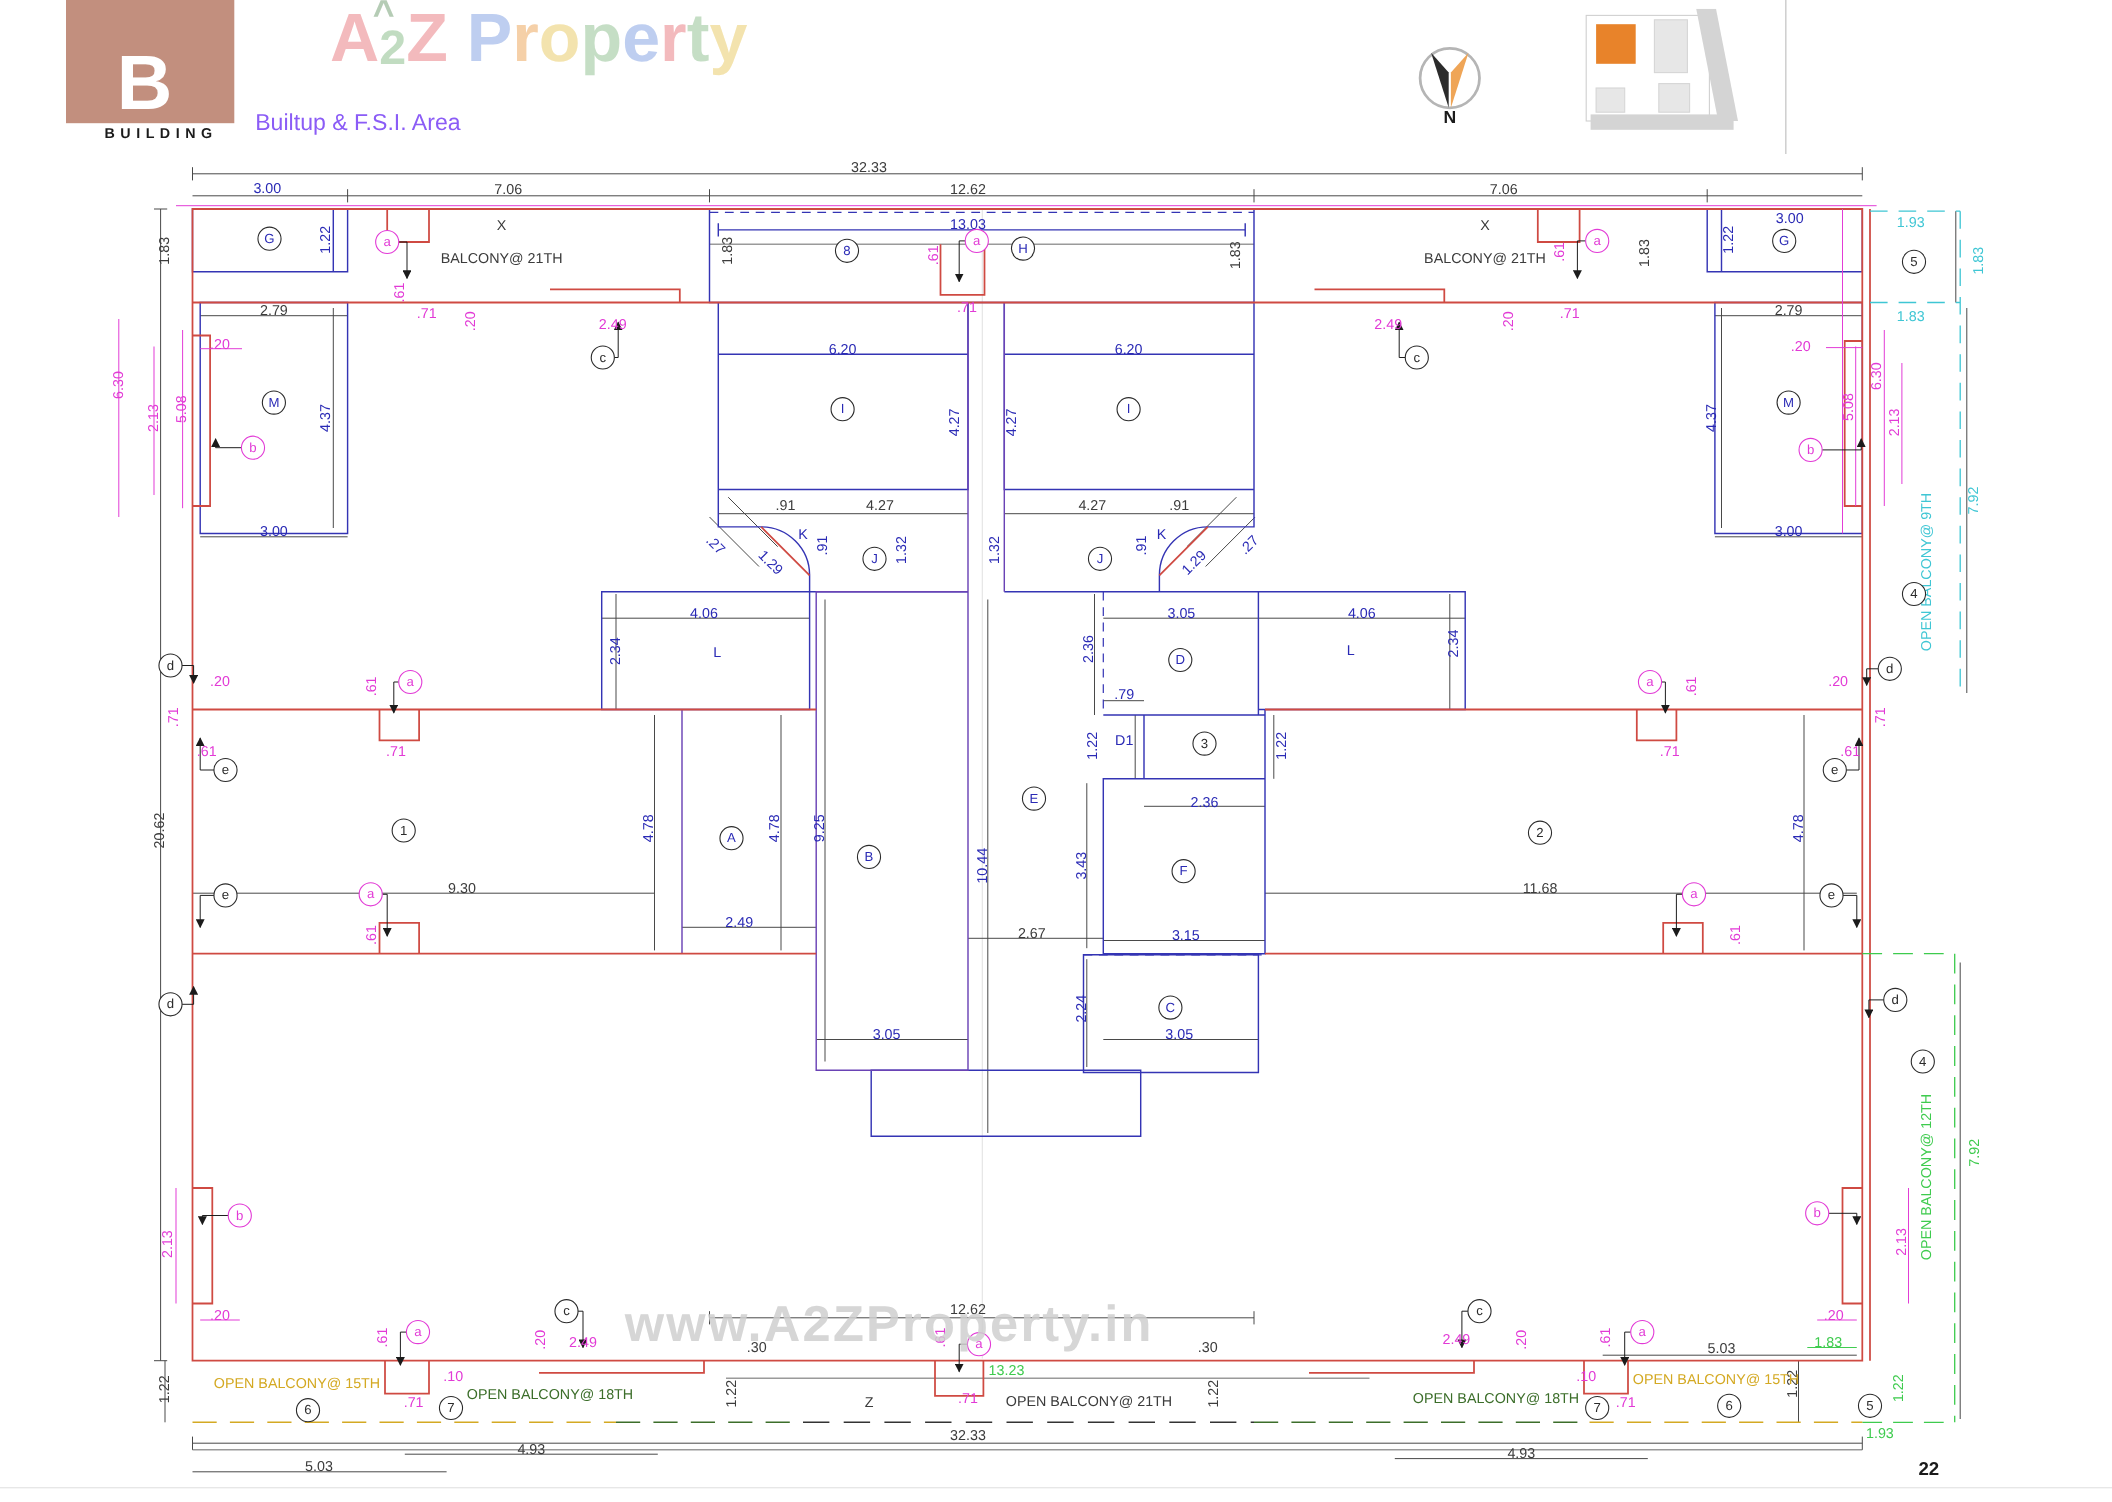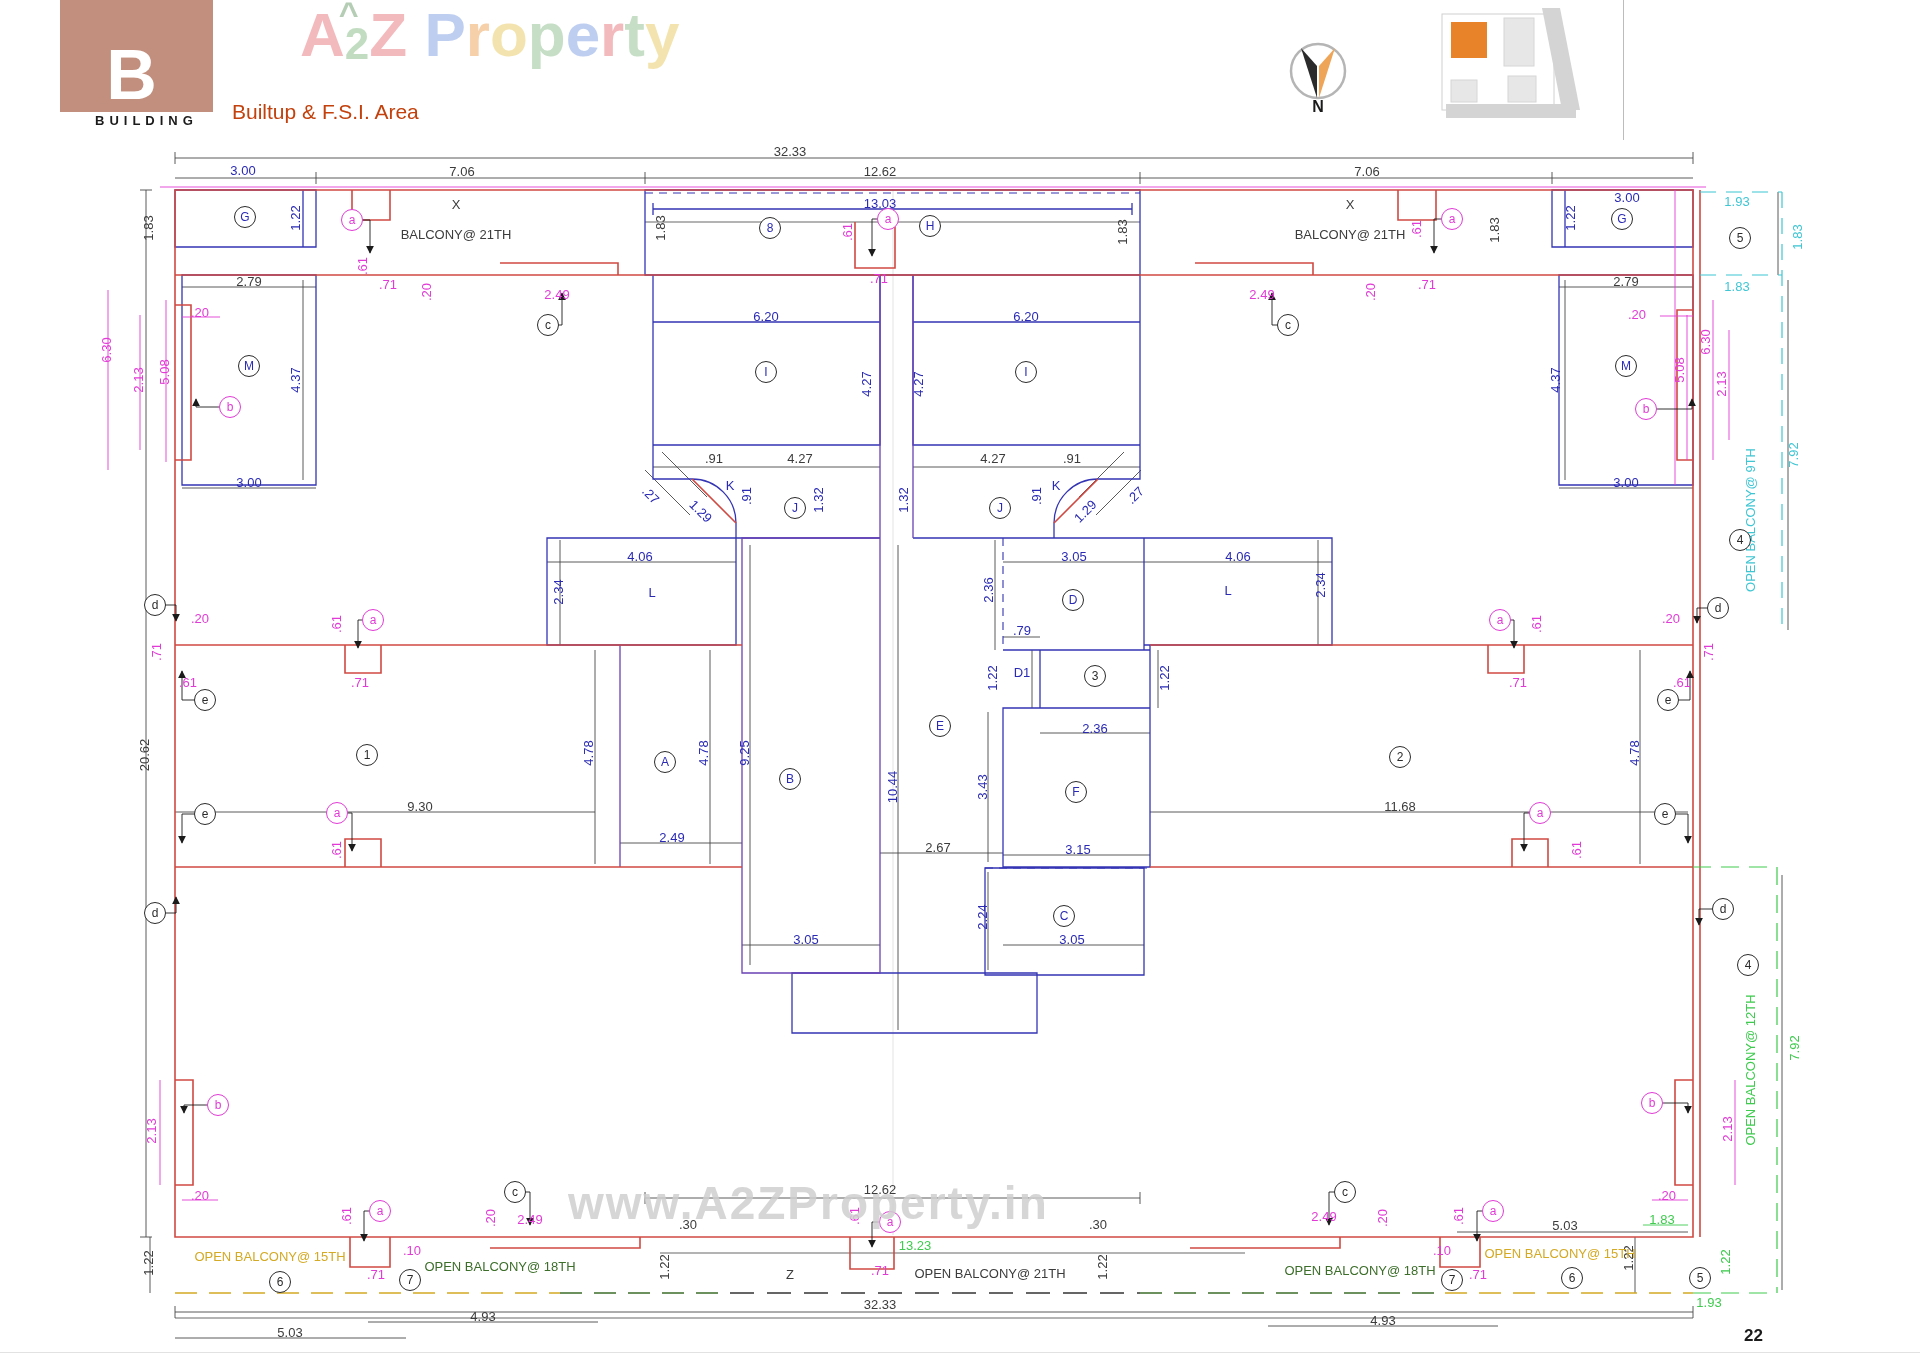--- a/index.html
+++ b/index.html
@@ -3,21 +3,21 @@
 <meta charset="utf-8">
 <style>
   html,body{margin:0;padding:0;background:#fff;}
   #page{position:relative;width:1920px;height:1365px;background:#ffffff;overflow:hidden;
         font-family:"Liberation Sans", sans-serif;}
   
   #badge{position:absolute;left:60px;top:0;width:153px;height:112px;background:#c28f7e;}
   #badge .b{position:absolute;left:0;right:10px;bottom:2px;text-align:center;color:#fff;
             font-size:70px;font-weight:bold;line-height:1;}
   #badge-word{position:absolute;left:95px;top:113px;font-size:13px;letter-spacing:5px;color:#1b1b1b;font-weight:bold;}
-  #page-title{position:absolute;left:232px;top:100px;font-size:21px;color:#c2410c;}
+  #page-title{position:absolute;left:232px;top:100px;font-size:21px;color:#8b5cf6;}
   #brand{position:absolute;left:300px;top:4px;font-weight:bold;font-size:62px;line-height:1;opacity:.85;
          display:flex;align-items:flex-end;}
   #brand span{display:inline-block;}
   #brand .sm{font-size:44px;position:relative;}
   #brand .roof{position:absolute;left:-6px;top:-26px;font-size:34px;color:#a9c4a9;font-weight:bold;}
   #compass{position:absolute;left:1288px;top:38px;}
   #keyplan{position:absolute;left:1438px;top:8px;}
   #hdr-sep{position:absolute;left:1623px;top:0;width:1px;height:140px;background:#bcbcbc;}
   #watermark{position:absolute;left:568px;top:1176px;font-size:46px;font-weight:bold;color:#cfcfcf;
              letter-spacing:2px;opacity:.85;z-index:3;}

